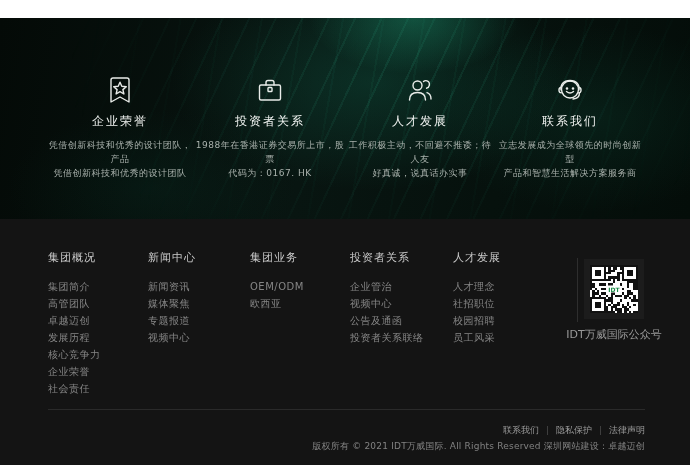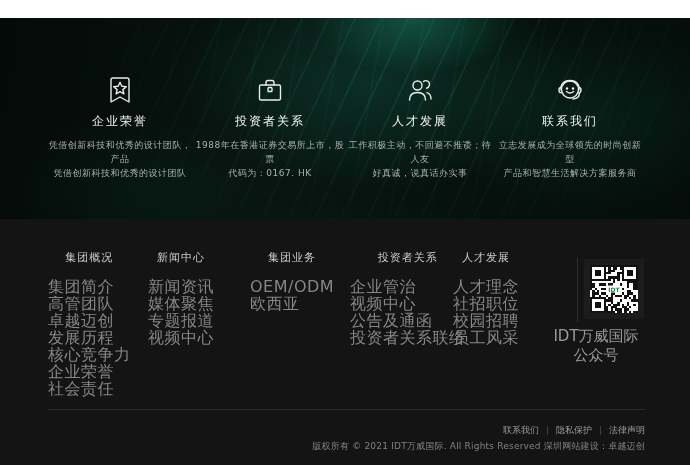--- a/index.html
+++ b/index.html
@@ -29,28 +29,28 @@
   .features { position:relative; z-index:2; display:flex; padding:55px 45px 0; }
   .feature { width:150px; text-align:center; cursor:pointer; }
   .icon-wrap { height:34px; display:flex; align-items:center; justify-content:center; }
   .icon-wrap svg { stroke:#e9ece9; fill:none; stroke-width:1.4; stroke-linecap:round; stroke-linejoin:round; }
   .feature-title { margin-top:6px; font-size:12px; color:#f2f4f2; letter-spacing:2px; }
   .feature-desc { margin-top:8px; font-size:9px; line-height:14px; color:#a9b1ac; letter-spacing:0.5px; }
 
   
   .footer { position:absolute; top:219px; left:0; width:690px; height:246px; background:#141414; }
   .fcol { position:absolute; top:31px; }
-  .fcol-header { display:block; font-size:11px; color:#cbcbcb; text-decoration:none; letter-spacing:1px; margin-bottom:13px;text-align:center; }
-  .fcol-item { display:block; font-size:16px; color:#868686; text-decoration:none; line-height:17px; letter-spacing:0.5px; }
+  .fcol-header { display:block; font-size:11px; color:#cbcbcb; text-decoration:none; letter-spacing:1px; margin-bottom:13px; }
+  .fcol-item { display:block; font-size:10px; color:#868686; text-decoration:none; line-height:17px; letter-spacing:0.5px; }
   .vdivider { position:absolute; left:577px; top:39px; width:1px; height:64px; background:#2e2e2e; }
   .qr-panel { position:absolute; left:584px; top:40px; width:60px; height:60px; background:#1c1c1c; display:flex; align-items:center; justify-content:center; }
   .qr-code { position:relative; width:48px; height:48px; background:#fff; display:flex; align-items:center; justify-content:center; }
   .qr-code svg { display:block; }
   .qr-logo { position:absolute; left:50%; top:50%; transform:translate(-50%,-50%); background:#fff; color:#1a8a45; font-size:6px; font-weight:bold; line-height:7px; padding:0 1px; letter-spacing:0; }
-  .qr-caption { position:absolute; left:548px; top:108px; width:96px; text-align:center; font-size:15px; color:#9a9a9a; }
+  .qr-caption { position:absolute; left:566px; top:108px; width:96px; text-align:center; font-size:11px; color:#9a9a9a; }
   .hrline { position:absolute; left:48px; top:190px; width:597px; height:1px; background:#2a2a2a; }
   .bottom-links { position:absolute; right:45px; top:205px; font-size:9px; color:#9a9a9a; }
   .bottom-links a { color:#9a9a9a; text-decoration:none; }
   .bottom-links .sep { color:#4d4d4d; margin:0 7px; }
   .copyright { position:absolute; right:45px; top:221px; font-size:9px; color:#828282; letter-spacing:0.2px; }
 </style>
 </head>
 <body>
 
 <div class="page">

